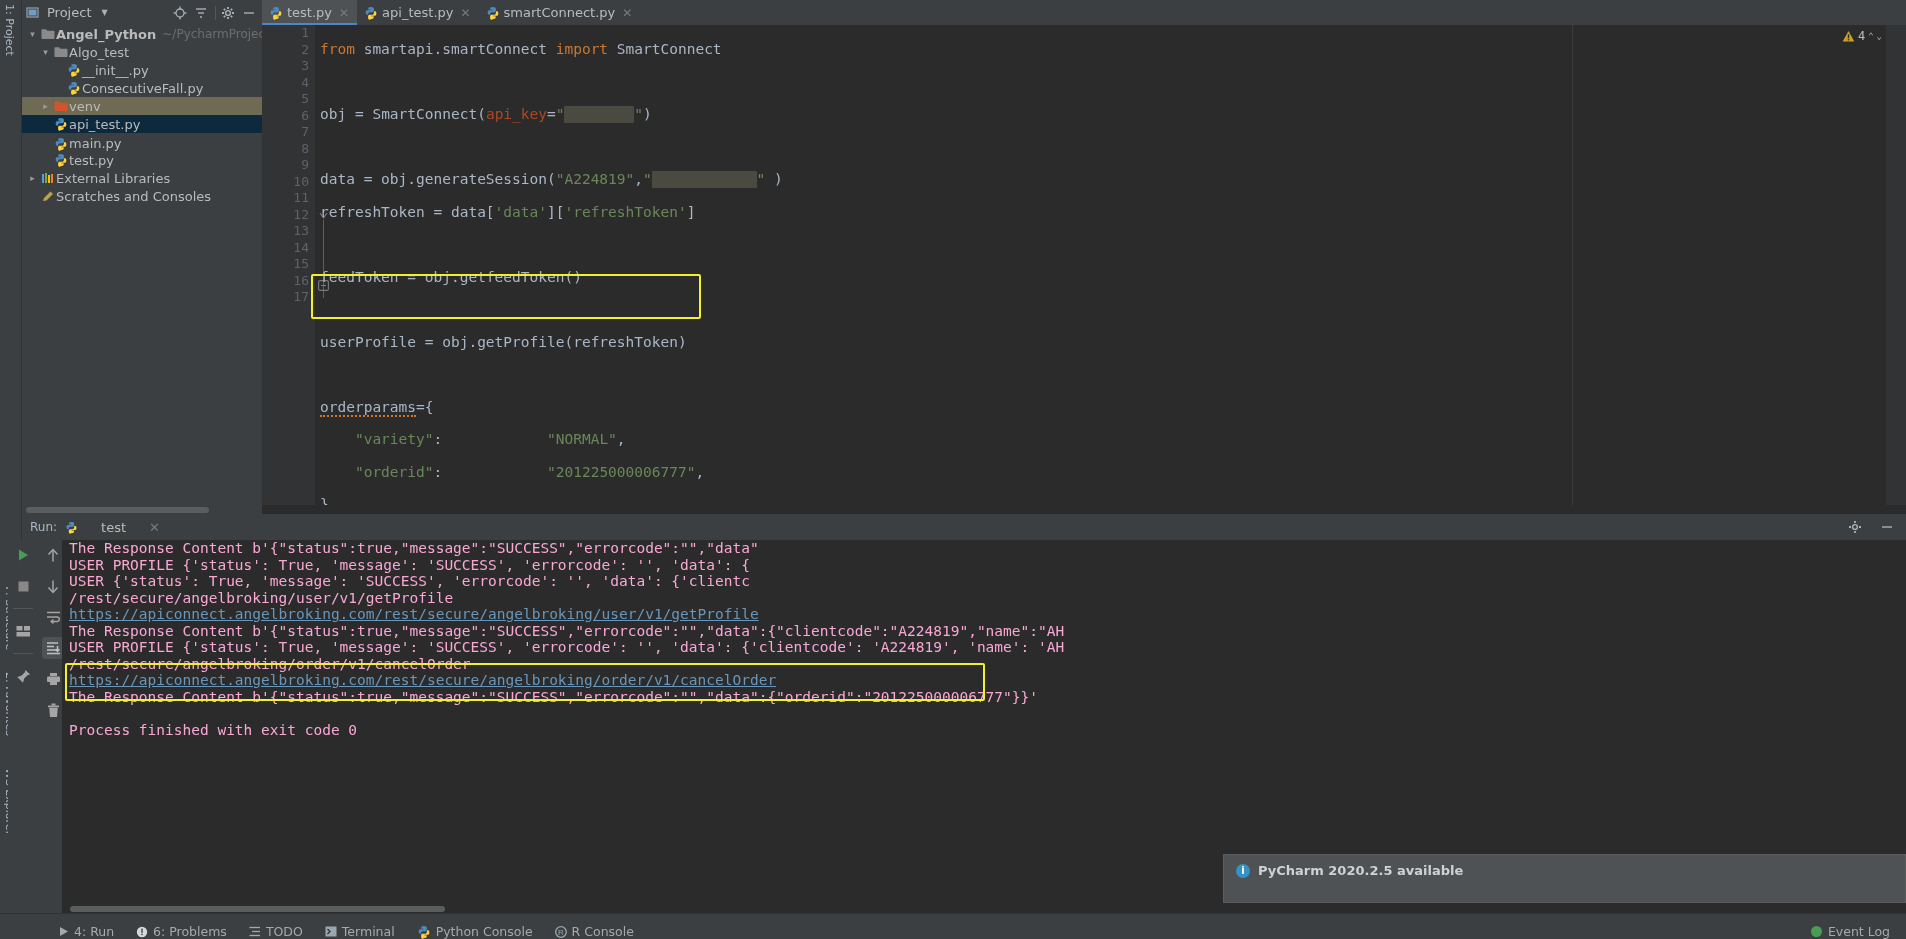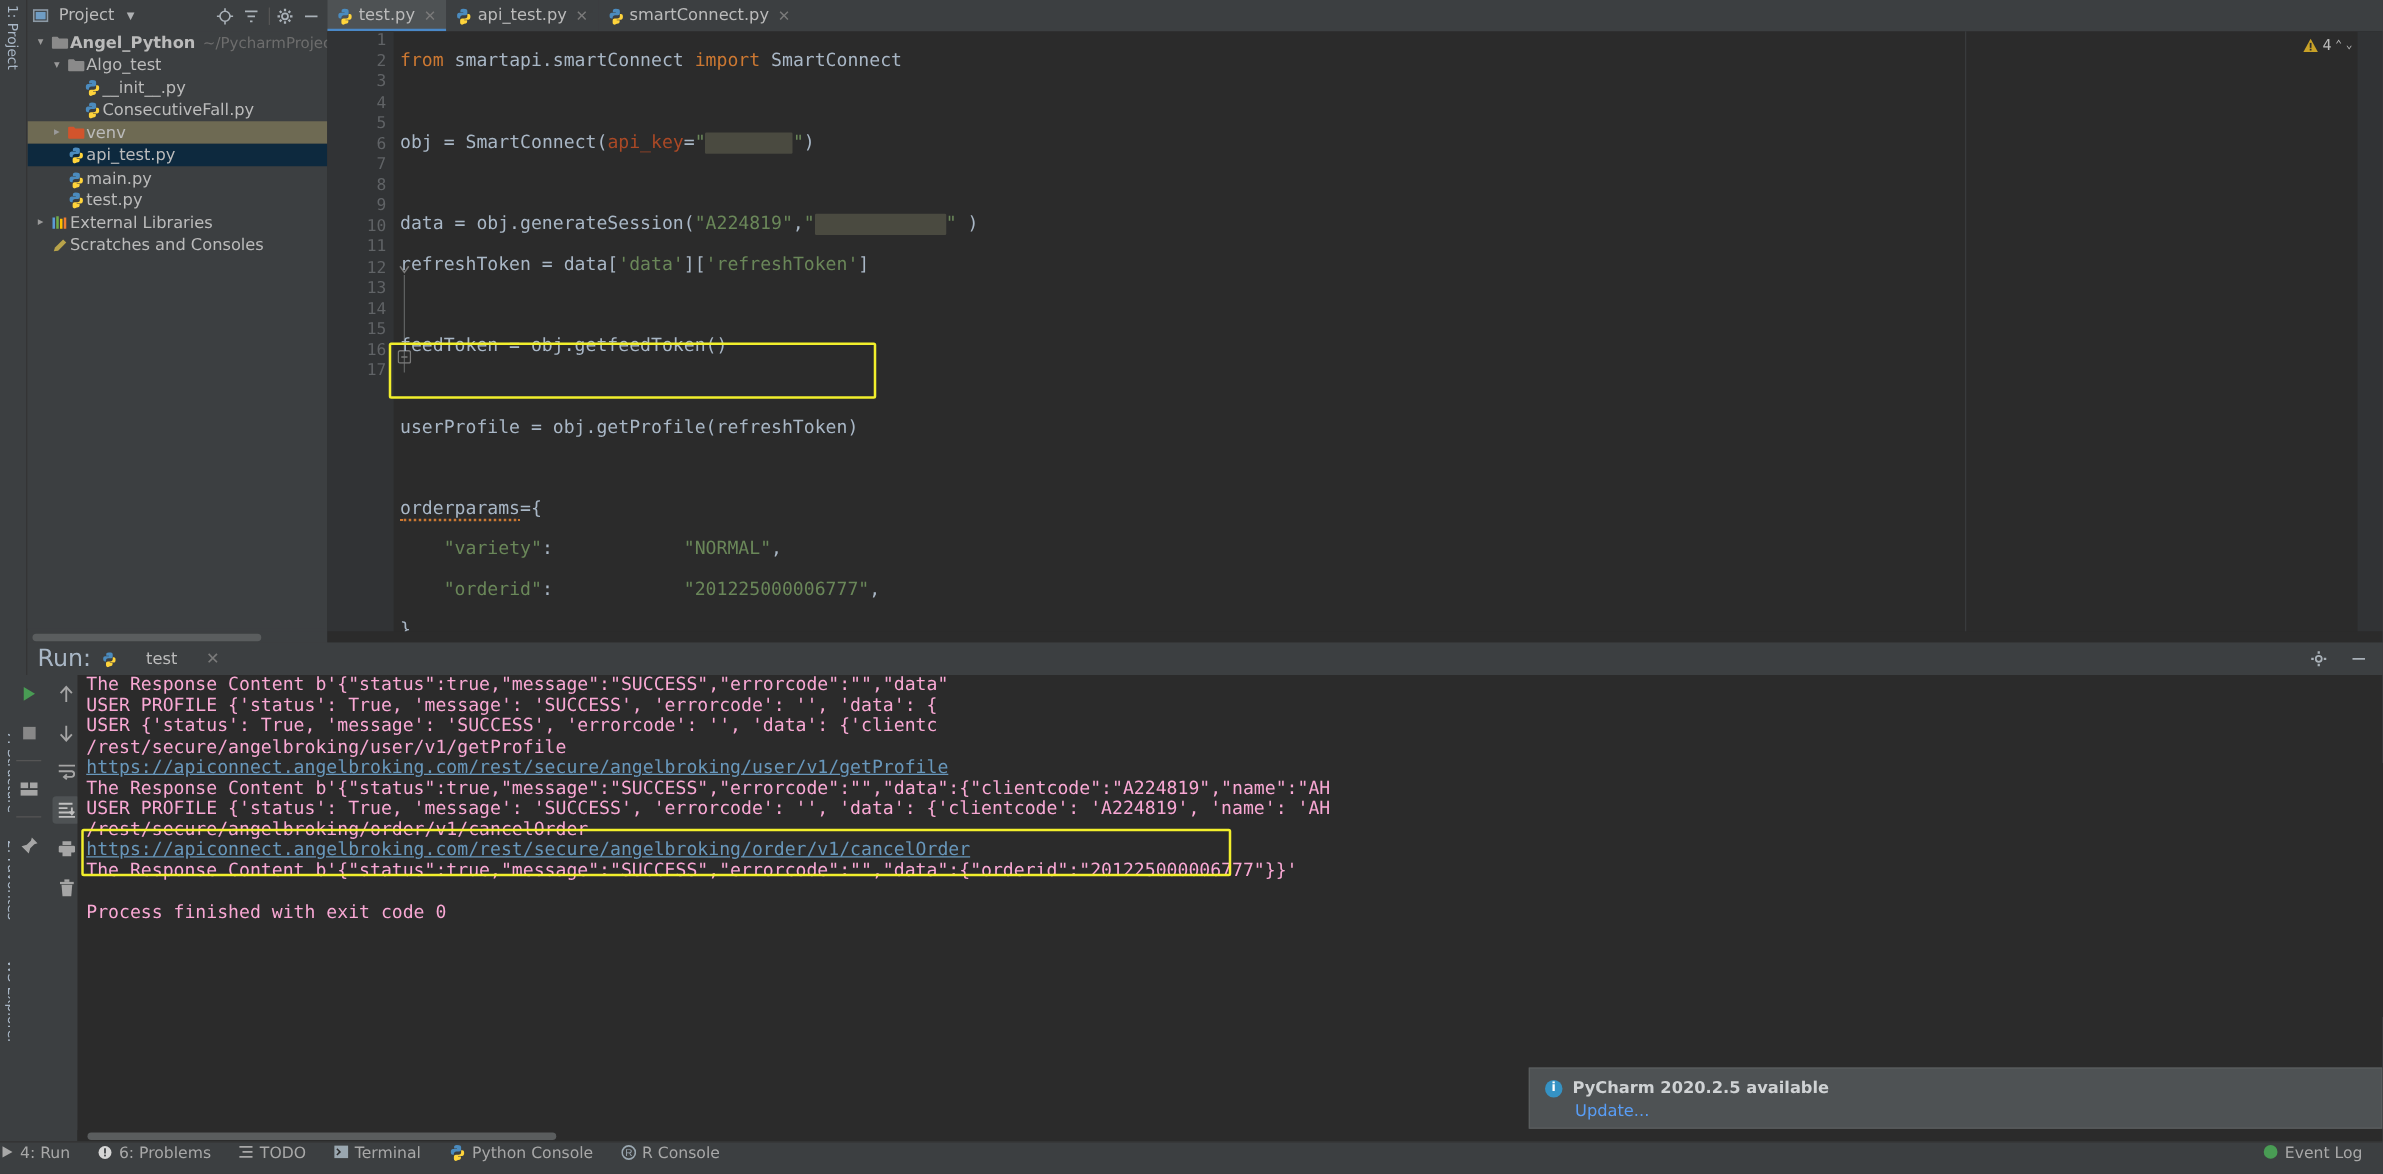--- a/index.html
+++ b/index.html
@@ -106,21 +106,21 @@
   }
   .rmargin { position: absolute; left: 1310px; top: 0; width: 1px; height: 489px; background: #393b3d; }
 
   .editor-hscroll { position: absolute; left: 262px; top: 505px; right: 0; height: 9px; background: #2b2b2b; }
 
   
   .run-head {
     position: absolute; left: 22px; top: 514px; right: 0; height: 26px;
     background: #3c3f41; display: flex; align-items: center; padding-left: 8px; gap: 8px;
   }
-  .run-label { font-size: 19px; color: #a9b7c6; }
+  .run-label { font-size: 12px; color: #a9b7c6; }
   .run-tab { display: flex; align-items: center; gap: 23px; font-size: 13px; color: #bbbbbb; }
   .run-tab .x { color: #7a7a7a; }
   .run-head .sp { flex: 1; }
 
   .run-toolbar {
     position: absolute; left: 8px; top: 540px; width: 60px; height: 373px;
     background: #3c3f41; display: flex;
   }
   .tcol { width: 30px; display: flex; flex-direction: column; align-items: center; padding-top: 4px; gap: 9px; }
   .tbtn { width: 22px; height: 22px; display: flex; align-items: center; justify-content: center; color: #a5a5a5; font-size: 14px; }
@@ -145,21 +145,21 @@
   .balloon .ttl { font-size: 13px; font-weight: bold; color: #cfd2d4; display: flex; align-items: center; gap: 8px; }
   .balloon .act { font-size: 13px; color: #589df6; margin-left: 24px; margin-top: 4px; }
   .info-i {
     width: 14px; height: 14px; border-radius: 50%; background: #3592c4; color: #fff;
     font-size: 10px; font-weight: bold; display: inline-flex; align-items: center; justify-content: center;
   }
 
   
   .statusbar {
     position: absolute; left: 0; bottom: 0; width: 1906px; height: 26px;
-    background: #3c3f41; display: flex; align-items: flex-start; gap: 22px; 
+    background: #3c3f41; display: flex; align-items: flex-end; gap: 22px; padding-left: 58px;
     font-size: 12.5px; color: #a8a8a8; border-top: 1px solid #323232;
   }
   .sitem { display: flex; align-items: center; gap: 5px; white-space: nowrap; }
   .statusbar .sp { flex: 1; }
   .evlog { display: flex; align-items: center; gap: 6px; padding-right: 16px; }
   .greendot { width: 11px; height: 11px; border-radius: 50%; background: #499c54; }
 
   svg { display: block; }
 </style>
 </head>
@@ -534,21 +534,20 @@
     </div>
   <div class="console-hscroll">
       <i></i>
     </div>
 
   <div class="balloon">
     <div class="ttl">
       <span class="info-i">i</span>
       <span>PyCharm 2020.2.5 available</span>
     </div>
-    <div class="act">Update...</div>
   </div>
 
   <div class="statusbar" id="statusbar">
     <span class="sitem">
         <span>
           <svg width="11" height="11" viewBox="0 0 11 11">
             <path d="M2 1 L10 5.5 L2 10 Z" fill="#a8a8a8"></path>
           </svg>
         </span>
         <span>4: Run</span>

